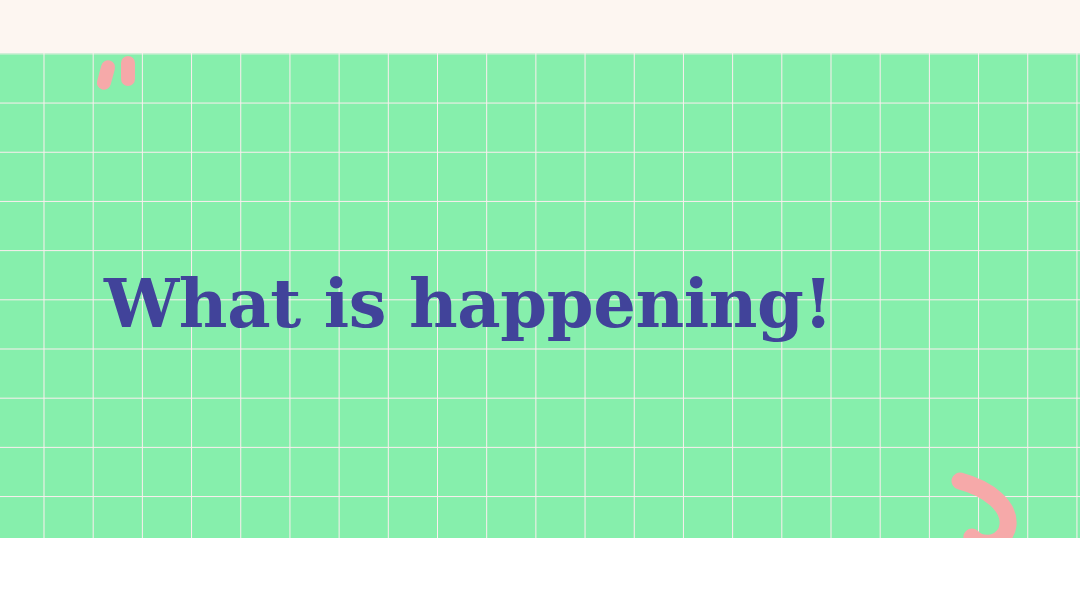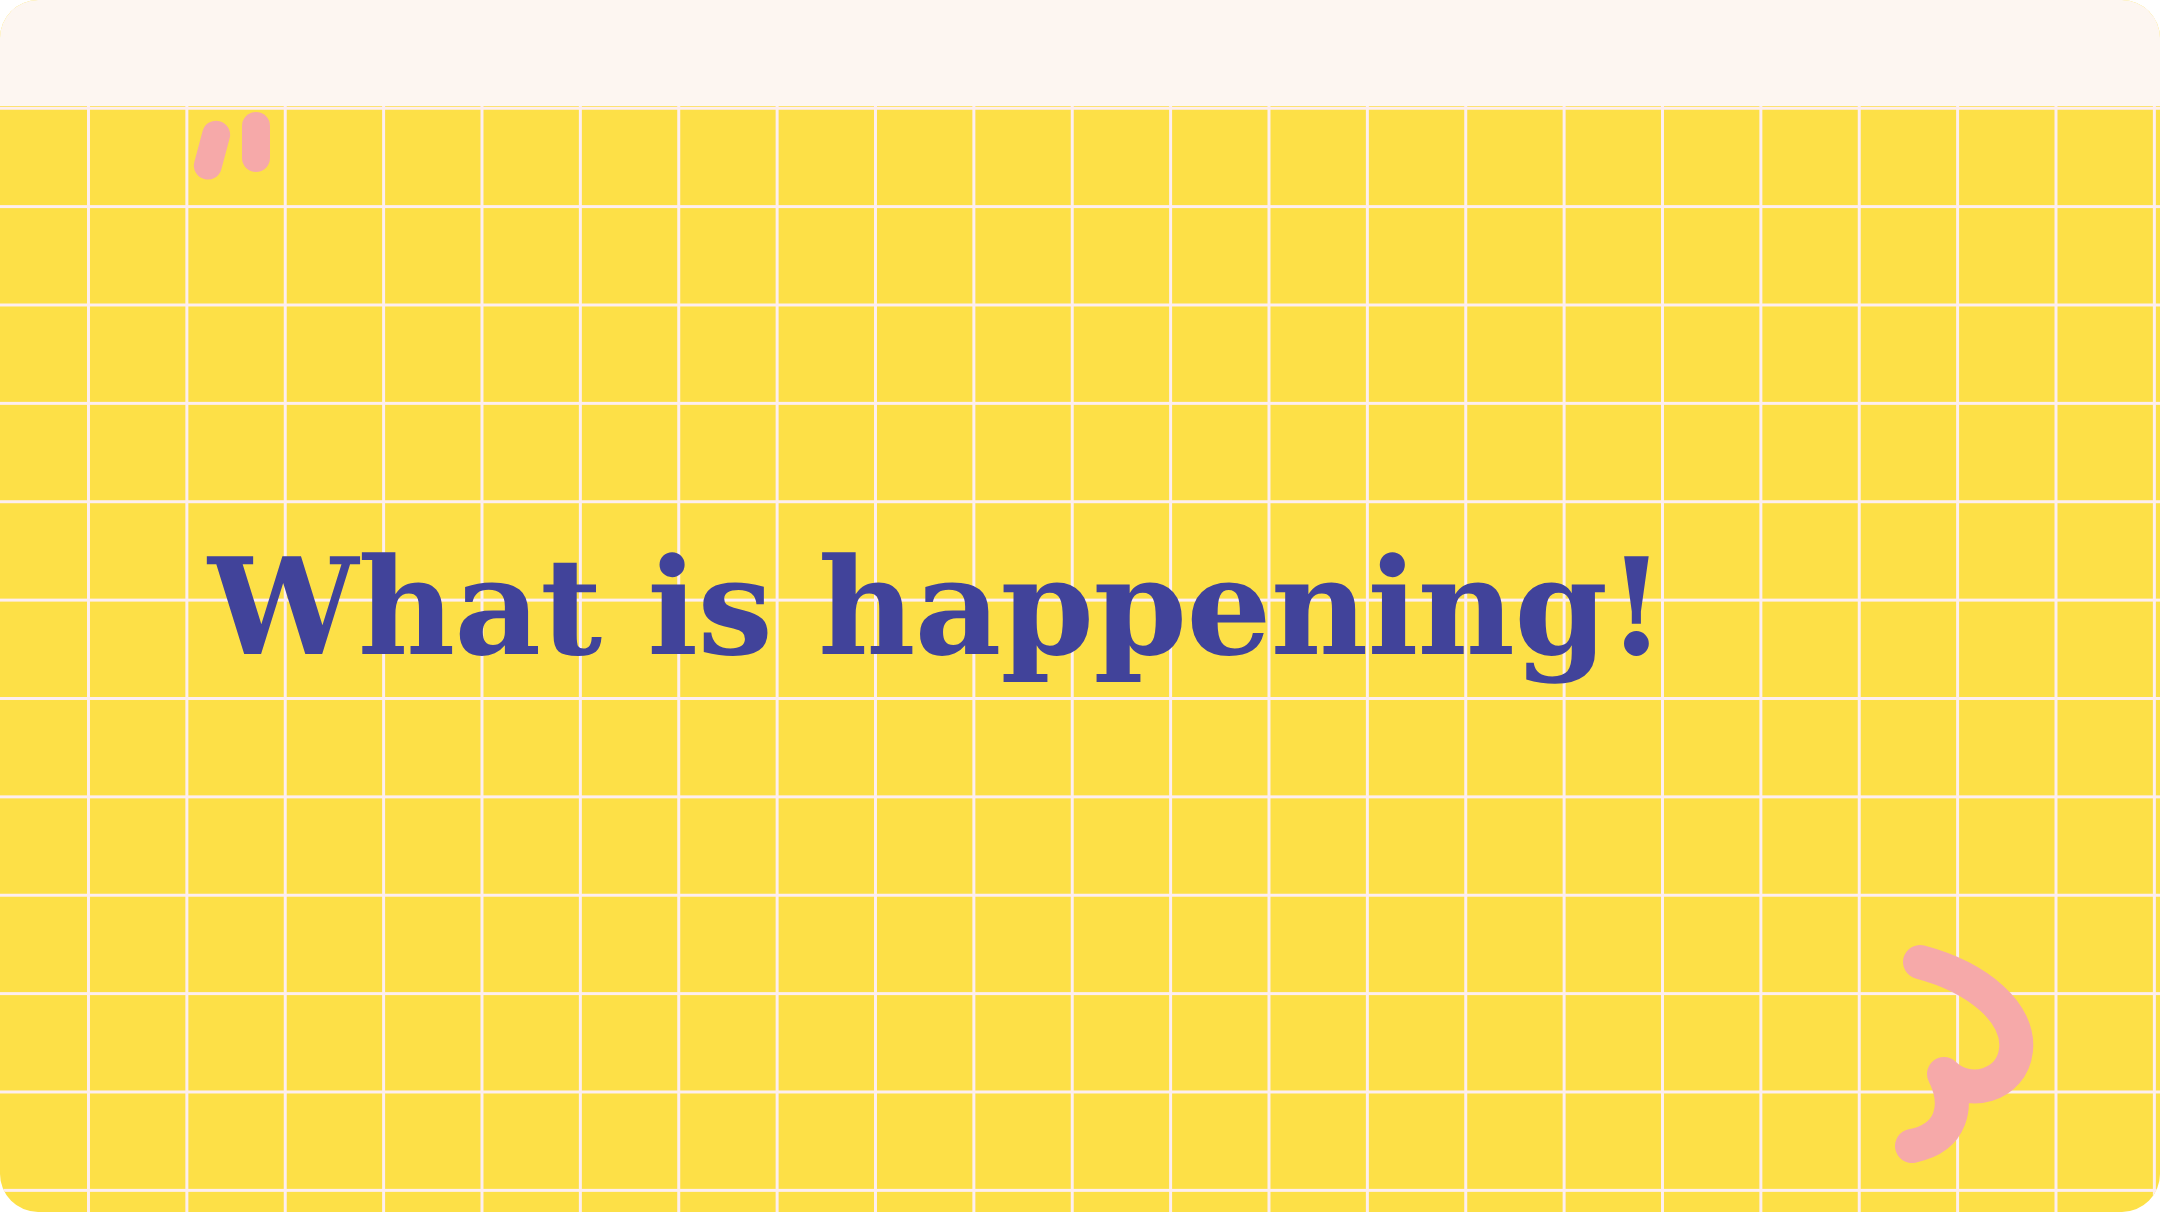--- a/index.html
+++ b/index.html
@@ -13,24 +13,23 @@
     height: 606px;
     background: #ffffff;
     font-family: "Liberation Sans", sans-serif;
     overflow: hidden;
   }
 
   
   .slide {
     position: relative;
     width: 1080px;
-    height: 606px;
+    height: 538px;
     overflow: hidden;
-    background-color: #fde047;
-    border-radius: 19px;
+    background-color: #86efac;
   }
 
   
   .grid-layer {
     position: absolute;
     left: 0;
     top: 0;
     width: 1080px;
     height: 606px;
     background-image:

